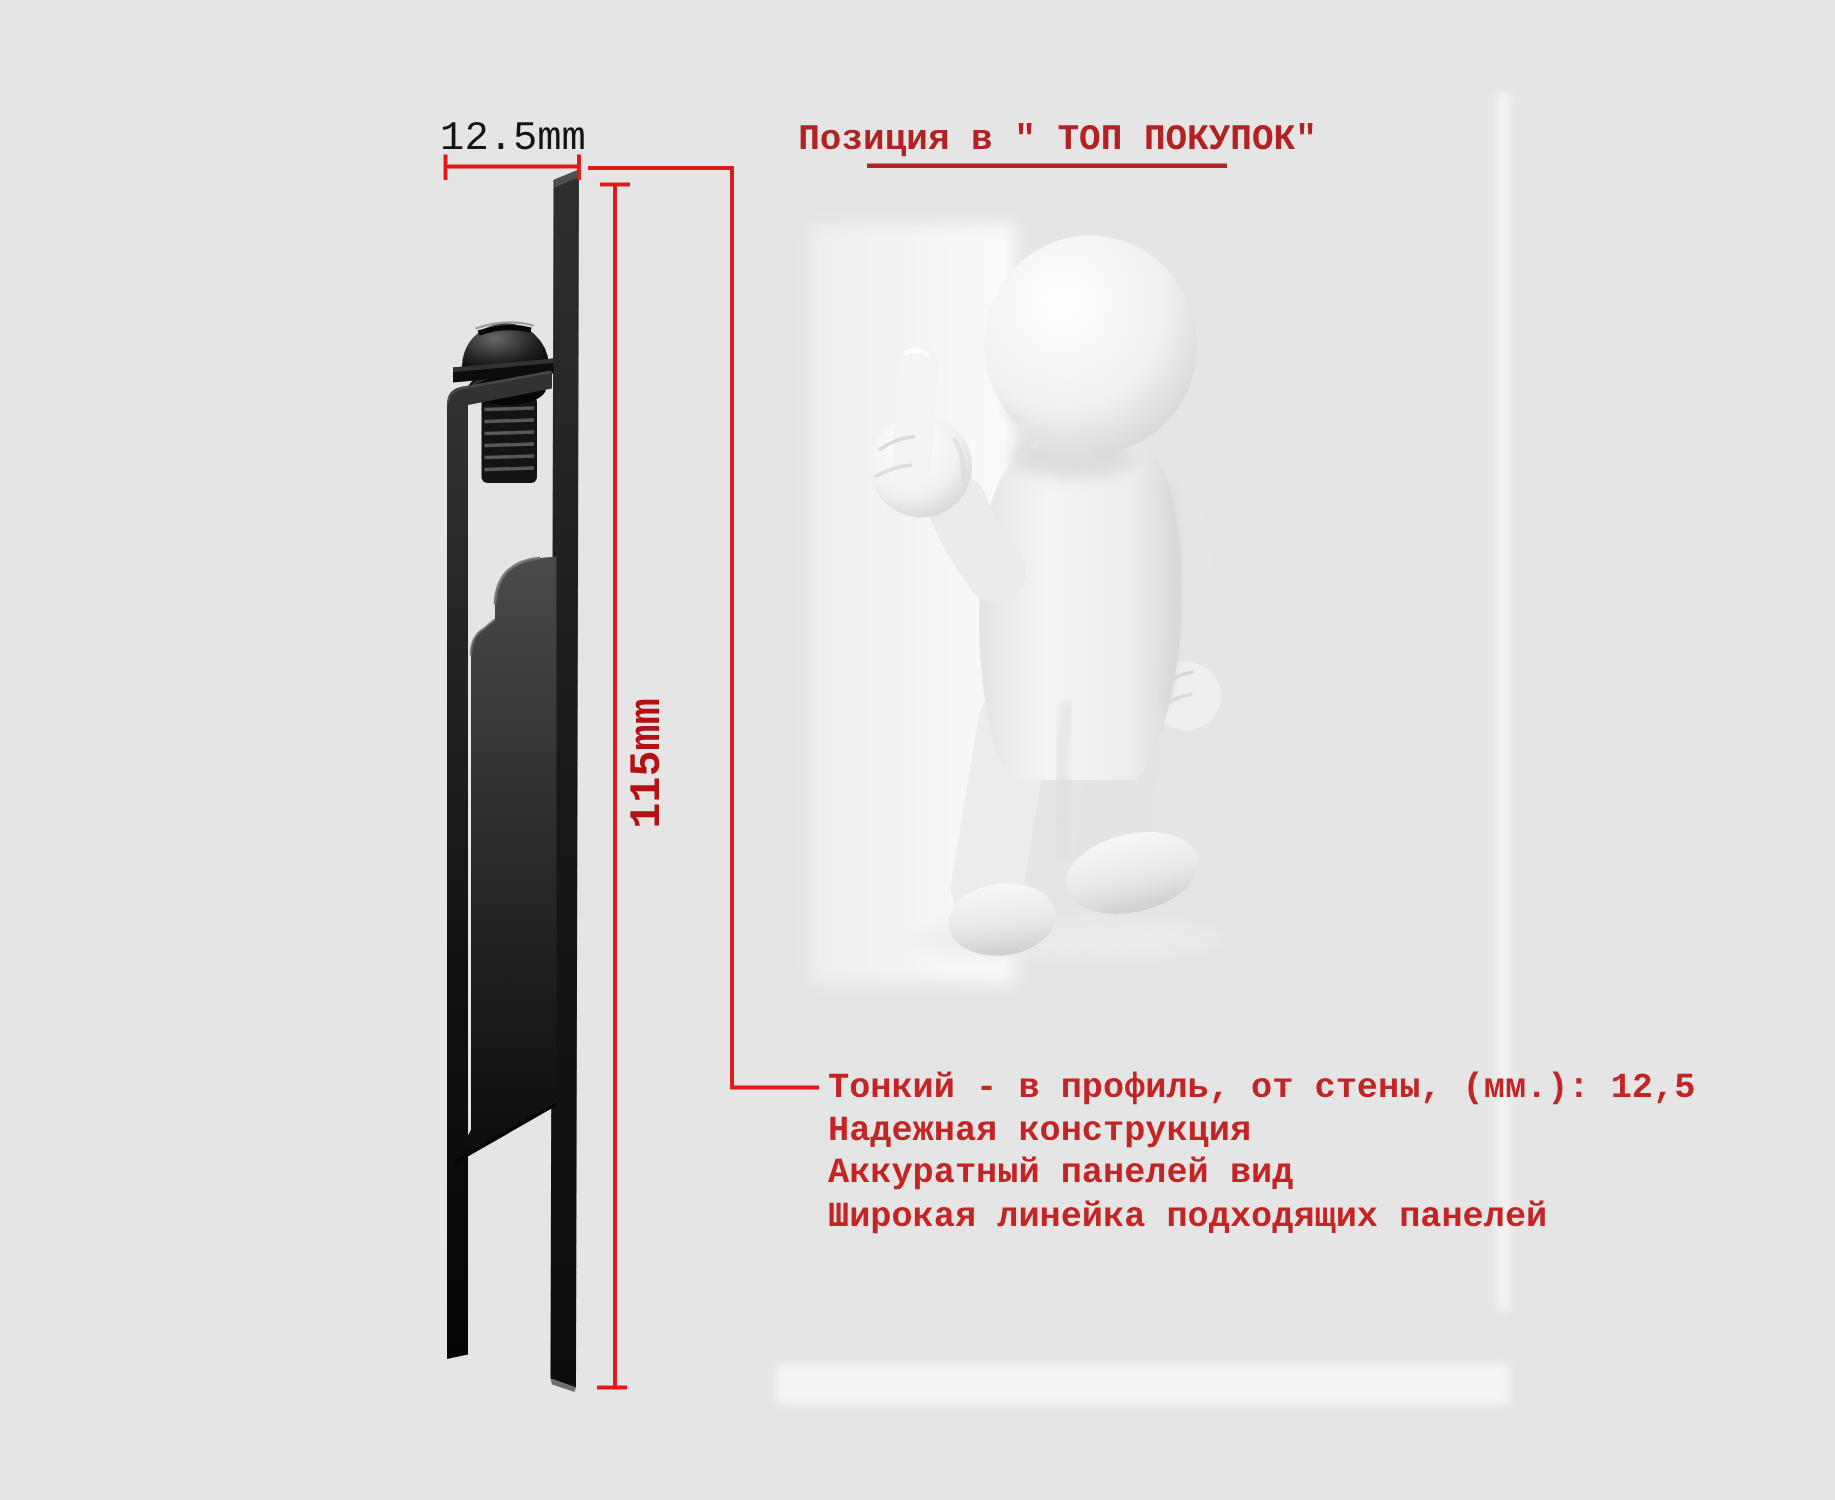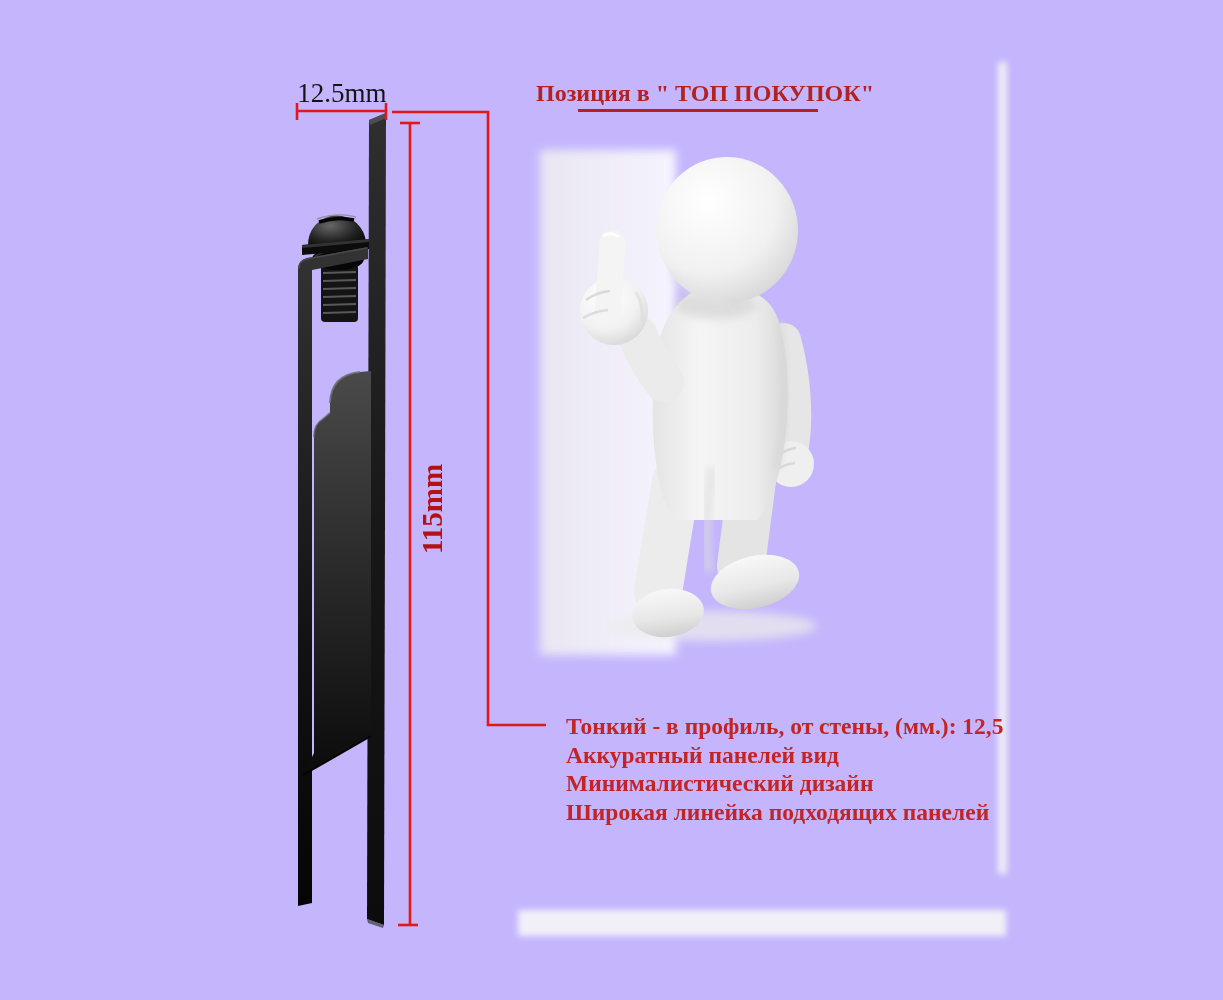--- a/index.html
+++ b/index.html
@@ -1,21 +1,21 @@
 <!DOCTYPE html>
 <html><head>
 <meta charset="utf-8">
 <style>
   html,body{margin:0;padding:0;background:#ffffff;}
   .canvas{
     position:relative;
     width:1223px;height:1000px;
-    background:#c4b5fd;
+    background:#e5e5e5;
     overflow:hidden;
-    font-family:Liberation Serif, serif;
+    font-family:Liberation Mono, monospace;
   }
   .scene{position:absolute;left:0;top:0;width:1223px;height:1000px;}
   .label-width{
     position:absolute;left:287px;top:78px;width:110px;
     text-align:center;
     font-size:27px;font-weight:500;color:#141414;letter-spacing:0px;
   }
   .label-height{
     position:absolute;left:372px;top:492px;width:120px;height:34px;
     line-height:34px;text-align:center;
@@ -30,21 +30,21 @@
   }
   .title-underline{
     position:absolute;left:578px;top:109px;width:240px;height:3px;
     background:#b32222;
   }
   .features{
     position:absolute;left:552px;top:712px;width:480px;
     font-size:23.5px;font-weight:700;color:#c32424;
     line-height:28.6px;
   }
-  .features div{white-space:nowrap;margin-left:14px;}
+  .features div{white-space:nowrap;}
 </style>
 </head>
 <body>
 
 <div class="canvas">
 
   <svg class="scene" viewBox="0 0 1223 1000" xmlns="http://www.w3.org/2000/svg">
     <defs>
       <linearGradient id="gPlate" x1="0" y1="0" x2="0" y2="1">
         <stop offset="0" stop-color="#2f2f2f"></stop>
@@ -189,18 +189,18 @@
 
   <div class="label-width">12.5mm</div>
 
   <div class="label-height">115mm</div>
 
   <div class="title">Позиция в " ТОП ПОКУПОК"</div>
   <div class="title-underline"></div>
 
   <div class="features">
     <div>Тонкий - в профиль, от стены, (мм.): 12,5</div>
+    <div>Надежная конструкция</div>
     <div>Аккуратный панелей вид</div>
-    <div>Минималистический дизайн</div>
     <div>Широкая линейка подходящих панелей</div>
   </div>
 
 </div>
 
 </body></html>

